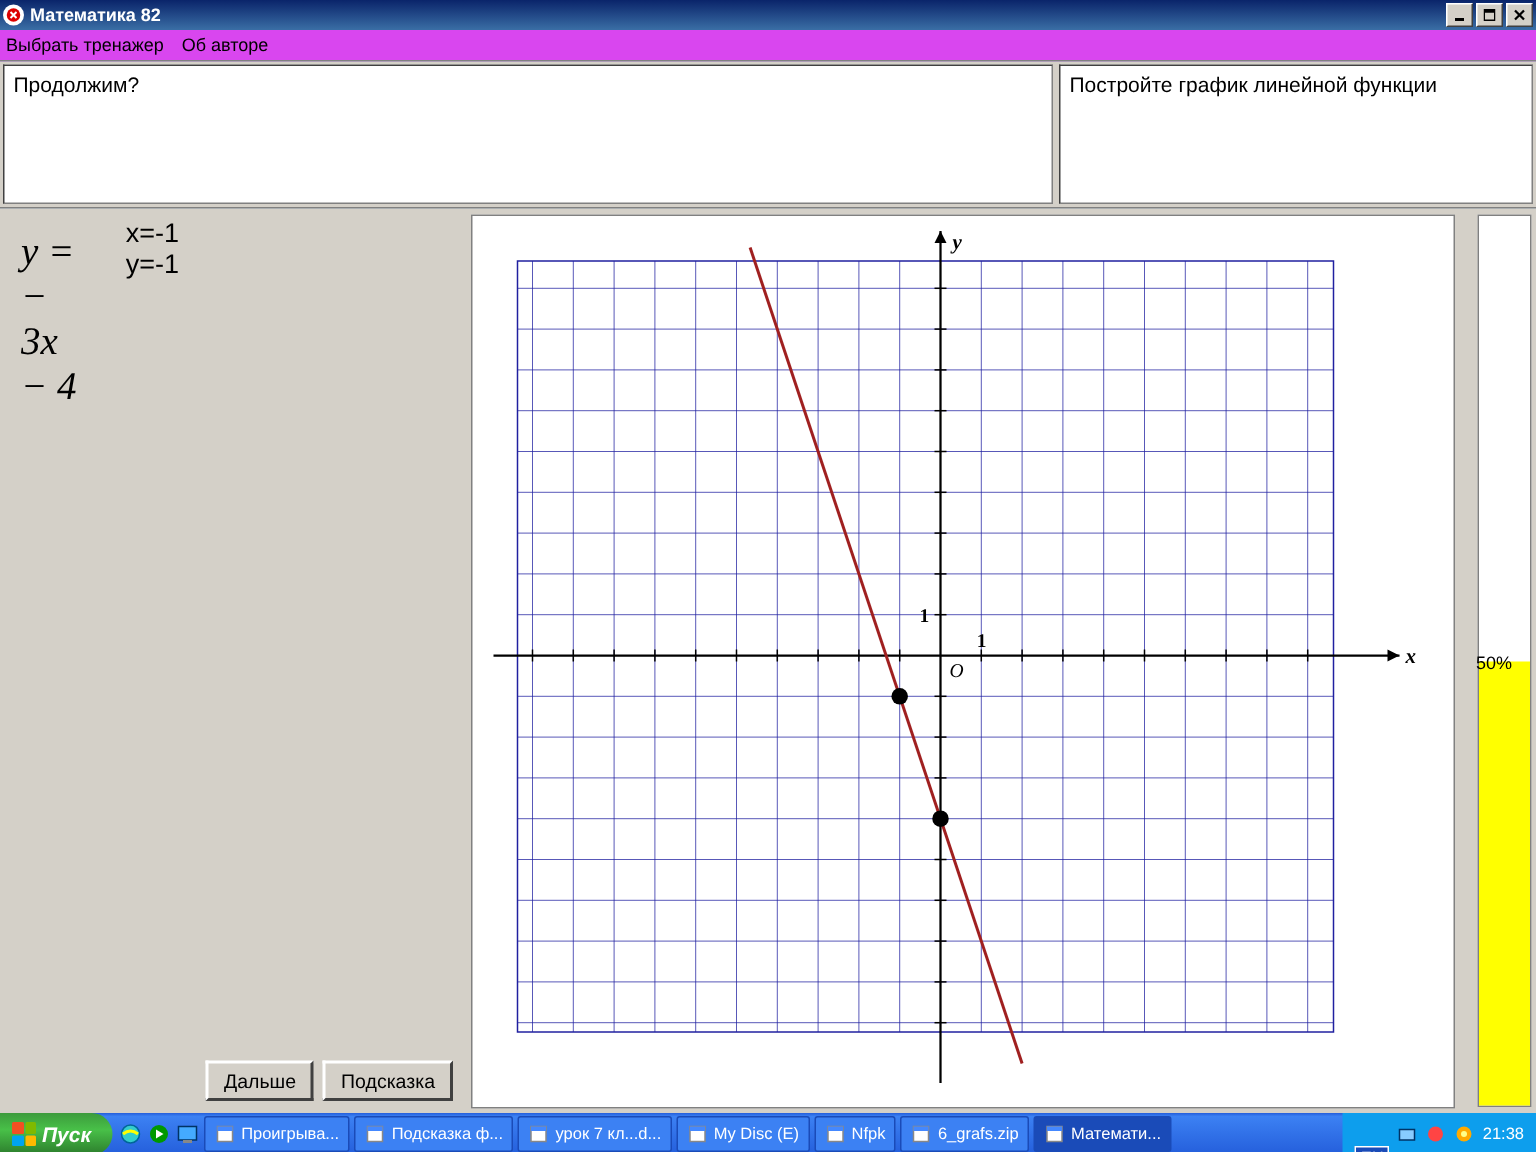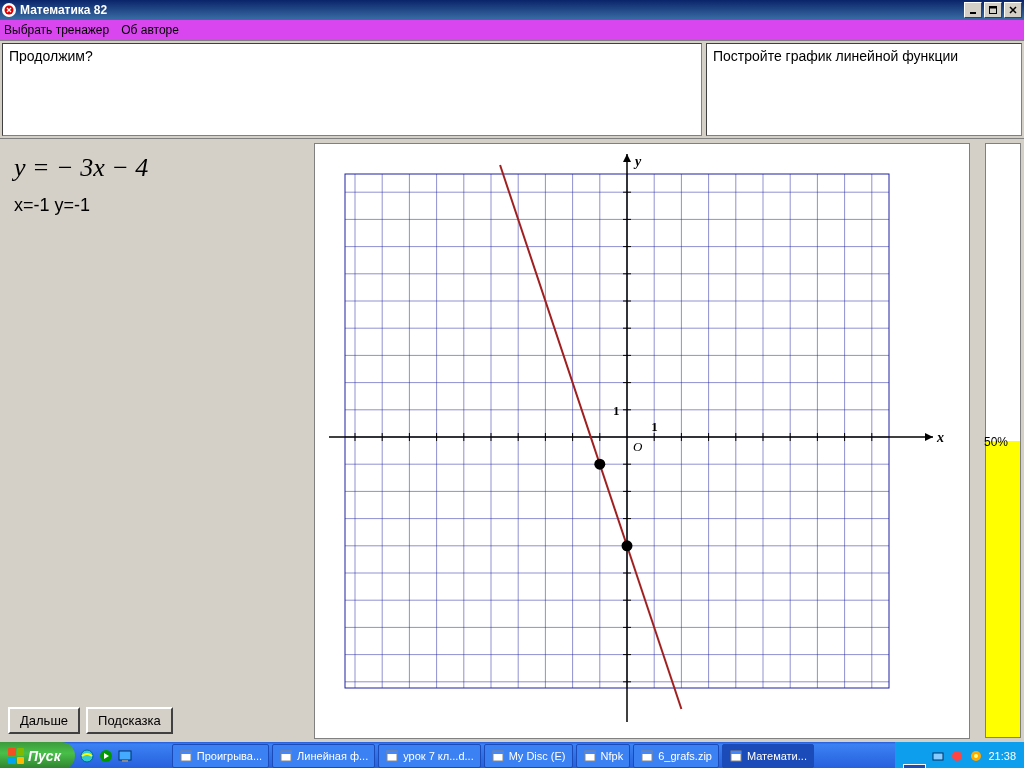--- a/index.html
+++ b/index.html
@@ -9,21 +9,21 @@
   .titlebar .title{font-weight:bold;font-size:12px;}
   .winbtns{margin-left:auto;display:flex;}
   .winbtn{width:16px;height:14px;background:#d4d0c8;border:1px solid #fff;border-right-color:#404040;border-bottom-color:#404040;margin-left:2px;display:flex;align-items:center;justify-content:center;font-size:9px;font-family:Arial;}
   .menubar{height:20px;background:#d946ef;display:flex;align-items:center;padding:0 4px;border-bottom:1px solid #808080;}
   .menubar span{margin-right:12px;font-size:12px;}
   .toprow{height:97px;background:#d4d0c8;display:flex;border-bottom:1px solid #808080;}
   .textarea{background:#fff;border:1px solid #808080;border-top-color:#404040;border-left-color:#404040;margin:2px;padding:4px 6px;font-size:14px;}
   .ta1{width:302px;}
   .ta2{flex:1;}
   .mainrow{display:flex;height:603px;}
-  .leftpane{width:310px;background:#d4d0c8;display:flex;flex-direction:column;}
+  .leftpane{width:310px;background:#d4d0c8;display:flex;}
   .formula{font-family:'Times New Roman',serif;font-style:italic;font-size:26px;padding:14px 10px 6px 14px;}
   .pts{font-family:Arial;font-size:18px;padding:6px 10px 2px 14px;}
   .btnrow{margin-top:auto;padding:8px;display:flex;gap:6px;}
   .btn{background:#d4d0c8;border:2px solid;border-color:#fff #404040 #404040 #fff;padding:4px 10px;font-size:13px;text-align:center;}
   .centerpane{flex:1;background:#d4d0c8;display:flex;align-items:flex-start;justify-content:flex-start;padding:4px;}
   .plotwrap{background:#fff;border:1px solid #808080;width:654px;height:594px;position:relative;}
   .rightpane{width:42px;background:#d4d0c8;display:flex;flex-direction:column;}
   .progress-outer{flex:1;margin:4px 3px;background:#fff;border:1px solid #808080;position:relative;}
   .progress-fill{position:absolute;bottom:0;left:0;right:0;background:#ffff00;}
   .progress-label{position:absolute;right:12px;font-size:12px;}
@@ -212,38 +212,38 @@
       </svg>
     <svg class="qicon" viewBox="0 0 16 16">
         <circle cx="8" cy="8" r="6" fill="#090"></circle>
         <polygon points="6,5 6,11 11,8" fill="#fff"></polygon>
       </svg>
     <svg class="qicon" viewBox="0 0 16 16">
         <rect x="2" y="3" width="12" height="9" fill="#4af" stroke="#036"></rect>
         <rect x="5" y="12" width="6" height="2" fill="#888"></rect>
       </svg>
   </div>
-  <div id="task-items" style="display:flex;align-items:flex-end;margin-left:36px;">
+  <div id="task-items" style="display:flex;align-items:flex-end;">
       <div class="taskbtn">
         <span class="ticon">
           <svg viewBox="0 0 14 14">
             <rect x="2" y="2" width="10" height="10" fill="#fff" stroke="#888"></rect>
             <rect x="2" y="2" width="10" height="3" fill="#48f"></rect>
           </svg>
         </span>
         <span>Проигрыва...</span>
       </div>
       <div class="taskbtn">
         <span class="ticon">
           <svg viewBox="0 0 14 14">
             <rect x="2" y="2" width="10" height="10" fill="#fff" stroke="#888"></rect>
             <rect x="2" y="2" width="10" height="3" fill="#48f"></rect>
           </svg>
         </span>
-        <span>Линейная ф...</span>
+        <span>Подсказка ф...</span>
       </div>
       <div class="taskbtn">
         <span class="ticon">
           <svg viewBox="0 0 14 14">
             <rect x="2" y="2" width="10" height="10" fill="#fff" stroke="#888"></rect>
             <rect x="2" y="2" width="10" height="3" fill="#48f"></rect>
           </svg>
         </span>
         <span>урок 7 кл...d...</span>
       </div>

